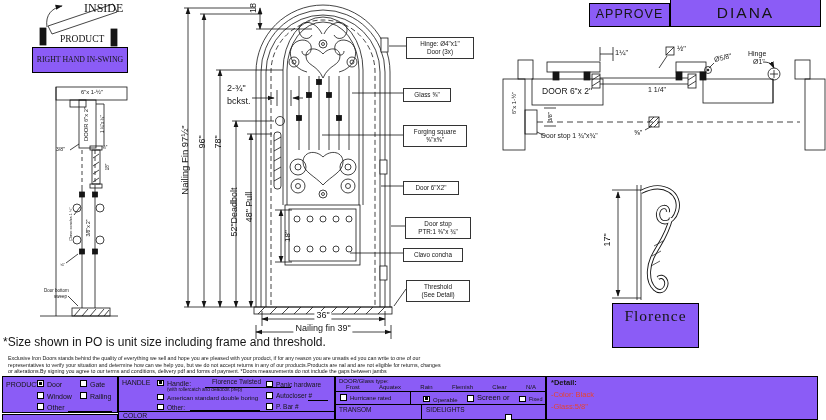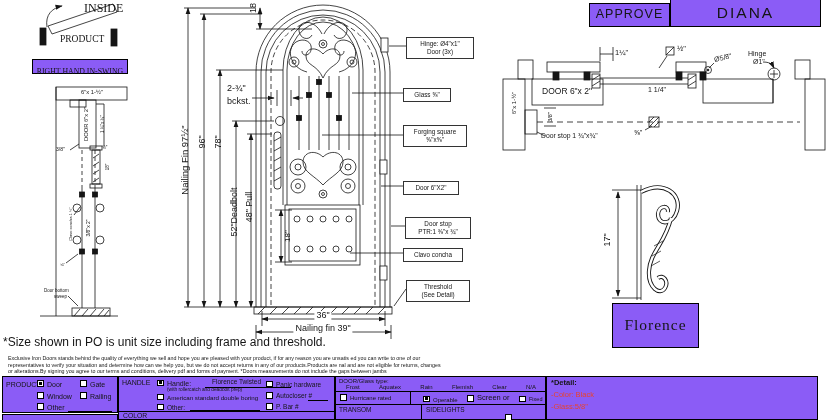--- a/index.html
+++ b/index.html
@@ -194,21 +194,21 @@
       <path d="M671,218 C665,244 650,252 649,271 C648,288 660,296 665,288 C669,281 663,274 658,278" stroke-width="4.2"></path>
       <path d="M641,192 C664,180 682,194 677,211 C673,225 658,226 658,214 C659,205 669,205 668,212" stroke="#fff" stroke-width="2.4"></path>
       <path d="M671,218 C665,244 650,252 649,271 C648,288 660,296 665,288 C669,281 663,274 658,278" stroke="#fff" stroke-width="2.4"></path>
       <path d="M654,246 l9,-5 M652,256 l9,-5 M651,266 l9,-5" stroke-width="0.7"></path>
     </g>
   </g>
 </svg>
 
 <div class="t serif" style="left:84px;top:2px;font-size:12px;">INSIDE</div>
 <div class="t serif" style="left:60px;top:35px;font-size:9.5px;">PRODUCT</div>
-<div class="bx thin" style="left:32px;top:47px;width:96px;height:15px;text-align:center;margin-top:12px;">
+<div class="bx thin" style="left:32px;top:47px;width:96px;height:26px;text-align:center;">
   <span class="serif" style="font-size:7.8px;line-height:13px;">RIGHT HAND IN-SWING</span>
 </div>
 
 <div class="bx" style="left:589px;top:3px;width:81px;height:24px;text-align:center;">
   <span style="font-size:12.5px;line-height:21px;letter-spacing:1px;">APPROVE</span>
 </div>
 <div class="bx" style="left:670px;top:-7px;width:151px;height:34px;text-align:center;">
   <span style="font-size:15.5px;line-height:38px;letter-spacing:2px;">DIANA</span>
 </div>
 
@@ -268,21 +268,21 @@
 <div class="t" style="left:748px;top:50px;font-size:7px;">Hinge</div>
 <div class="t" style="left:753px;top:58px;font-size:7px;">Ø1"</div>
 <div class="t v" style="left:514px;top:103px;font-size:6px;">6"x 1-½"</div>
 <div class="t c" style="left:567px;top:87px;font-size:8.5px;">DOOR 6"x 2"</div>
 <div class="t" style="left:648px;top:86px;font-size:7px;">1 1/4"</div>
 <div class="t v" style="left:551px;top:117px;font-size:5.5px;">3/8"</div>
 <div class="t" style="left:634px;top:129px;font-size:7px;">⅝"</div>
 <div class="t" style="left:541px;top:133px;font-size:6.8px;">Door stop 1 ¾"x¾"</div>
 
 <div class="t v" style="left:607px;top:240px;font-size:9px;">17"</div>
-<div class="bx thin" style="left:612px;top:303px;width:87px;height:45px;text-align:center;padding-top:12px;">
+<div class="bx thin" style="left:612px;top:303px;width:87px;height:45px;text-align:center;padding-top:3px;">
   <div class="serif" style="font-size:15.5px;letter-spacing:1px;">Florence</div>
 </div>
 
 <div class="t" style="left:3px;top:336px;font-size:12px;">*Size shown in PO is unit size including frame and threshold.</div>
 <div class="t" style="left:8px;top:356px;font-size:5.3px;">Exclusive Iron Doors stands behind the quality of everything we sell and hope you are pleased with your product, if for any reason you are unsatis ed you can write to one of our</div>
 <div class="t" style="left:8px;top:362.5px;font-size:5.3px;">representatives to verify your situation and determine how can we help you, but we do not accept returns in any of our products.Products are  nal and are not eligible for returns, changes</div>
 <div class="t" style="left:8px;top:369px;font-size:5.3px;">or alterations.By signing you agree to our terms and conditions, delivery pdf and forms of payment. *Doors measurements do not include the gaps between jambs</div>
 
 <div class="bx" style="left:2px;top:376px;width:116px;height:37px;"></div>
 <div class="bx" style="left:2px;top:413.5px;width:116px;height:9px;"></div>

